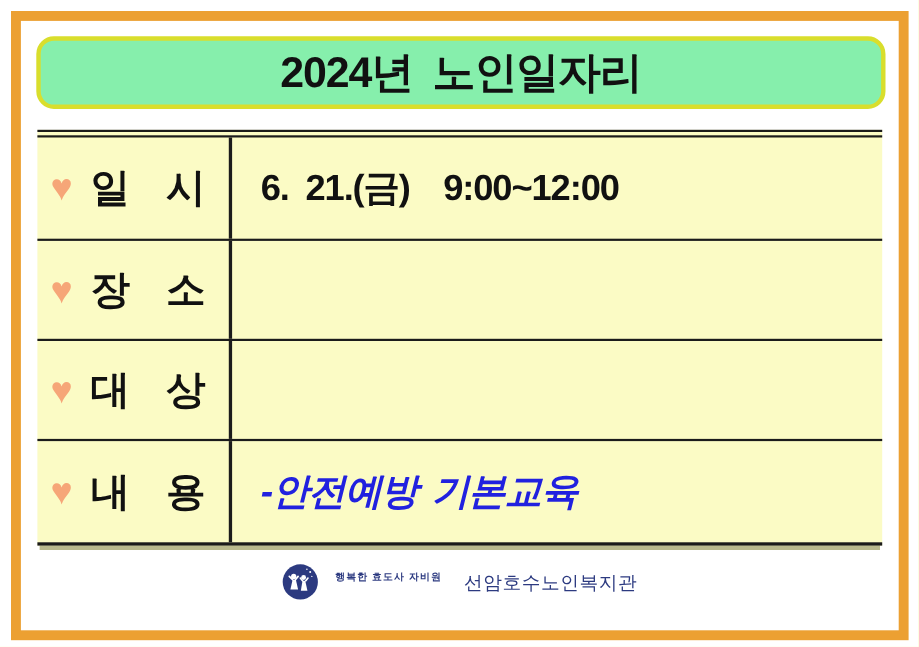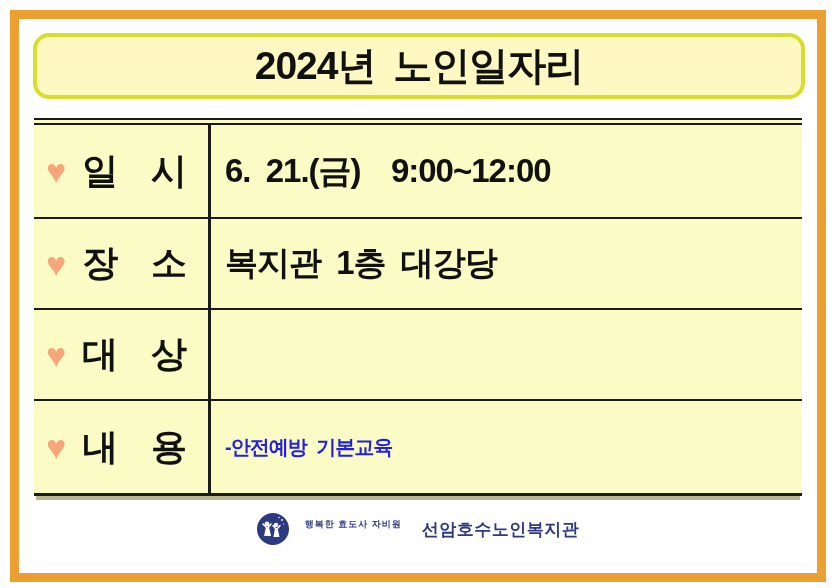--- a/index.html
+++ b/index.html
@@ -11,21 +11,21 @@
   }
   
   .frame{
     position:absolute;left:10px;top:10px;right:9px;bottom:6px;
     border:9px solid #ECA032;
     pointer-events:none;
   }
   
   .banner{
     position:absolute;left:33px;top:33px;width:772px;height:66px;
-    background:#fef9c3;
+    background:#86efac;
     border:4px solid #D9DE2C;
     border-radius:16px;
     box-sizing:border-box;
     display:flex;align-items:center;justify-content:center;
     gap:14px;
     font-weight:bold;font-size:39px;letter-spacing:-1px;word-spacing:8px;
   }
   .banner .t-black{color:#111111;}
   .banner .t-green{color:#1E8C1E;}
   
@@ -54,45 +54,45 @@
   .heart{
     color:#F6A678;font-size:34px;line-height:1;margin-right:16px;
   }
   .label-chars{
     flex:1;display:flex;justify-content:space-between;
     padding-right:22px;
     font-weight:bold;font-size:36px;color:#111111;letter-spacing:-1px;
   }
   .cell-value{
     flex:1;display:flex;flex-direction:column;justify-content:center;
-    padding-left:14px;
+    padding-left:26px;
     font-weight:bold;color:#111111;letter-spacing:-1px;
     white-space:pre-wrap;
   }
   .v-large{font-size:33px;word-spacing:7px;}
   .v-mixed{font-size:30px;}
   .v-mixed .green{color:#1E8C1E;word-spacing:6px;}
-  .v-blue{font-size:20px;color:#2121DF;line-height:1.2;word-spacing:5px;}
+  .v-blue{font-size:34px;color:#2121DF;line-height:1.2;word-spacing:5px;font-style:italic;}
   .v-blue .line2{padding-left:10px;}
   
   .footer{
     position:absolute;left:0;right:0;top:512px;
     display:flex;justify-content:center;
   }
   .logo{
     display:flex;align-items:center;gap:5px;
   }
   .logo-icon{width:34px;height:34px;flex:0 0 auto;}
   .logo-textcol{display:flex;flex-direction:row;align-items:flex-start;}
   .logo-tagline{
     font-size:9px;color:#2C3A80;font-weight:bold;letter-spacing:1px;
     margin-left:10px;margin-bottom:1px;
   }
   .logo-name{
-    font-size:17px;color:#2C3A80;font-weight:700;letter-spacing:0.5px;margin-left:20px;
+    font-size:17px;color:#2C3A80;font-weight:400;letter-spacing:0.5px;margin-left:20px;
   }
 </style>
 </head>
 <body>
 
 <div class="frame"></div>
 
 <div class="banner">
   <span class="t-black">2024년 노인일자리</span>
 </div>
@@ -112,23 +112,20 @@
     </div>
   </div>
 
   <div class="row">
     <div class="cell-label">
       <span class="heart">♥</span>
       <span class="label-chars">
         <span>장</span>
         <span>소</span>
       </span>
-    </div>
-    <div class="cell-value v-large">
-      <span>복지관 1층 대강당</span>
     </div>
   </div>
 
   <div class="row">
     <div class="cell-label">
       <span class="heart">♥</span>
       <span class="label-chars">
         <span>대</span>
         <span>상</span>
       </span>

